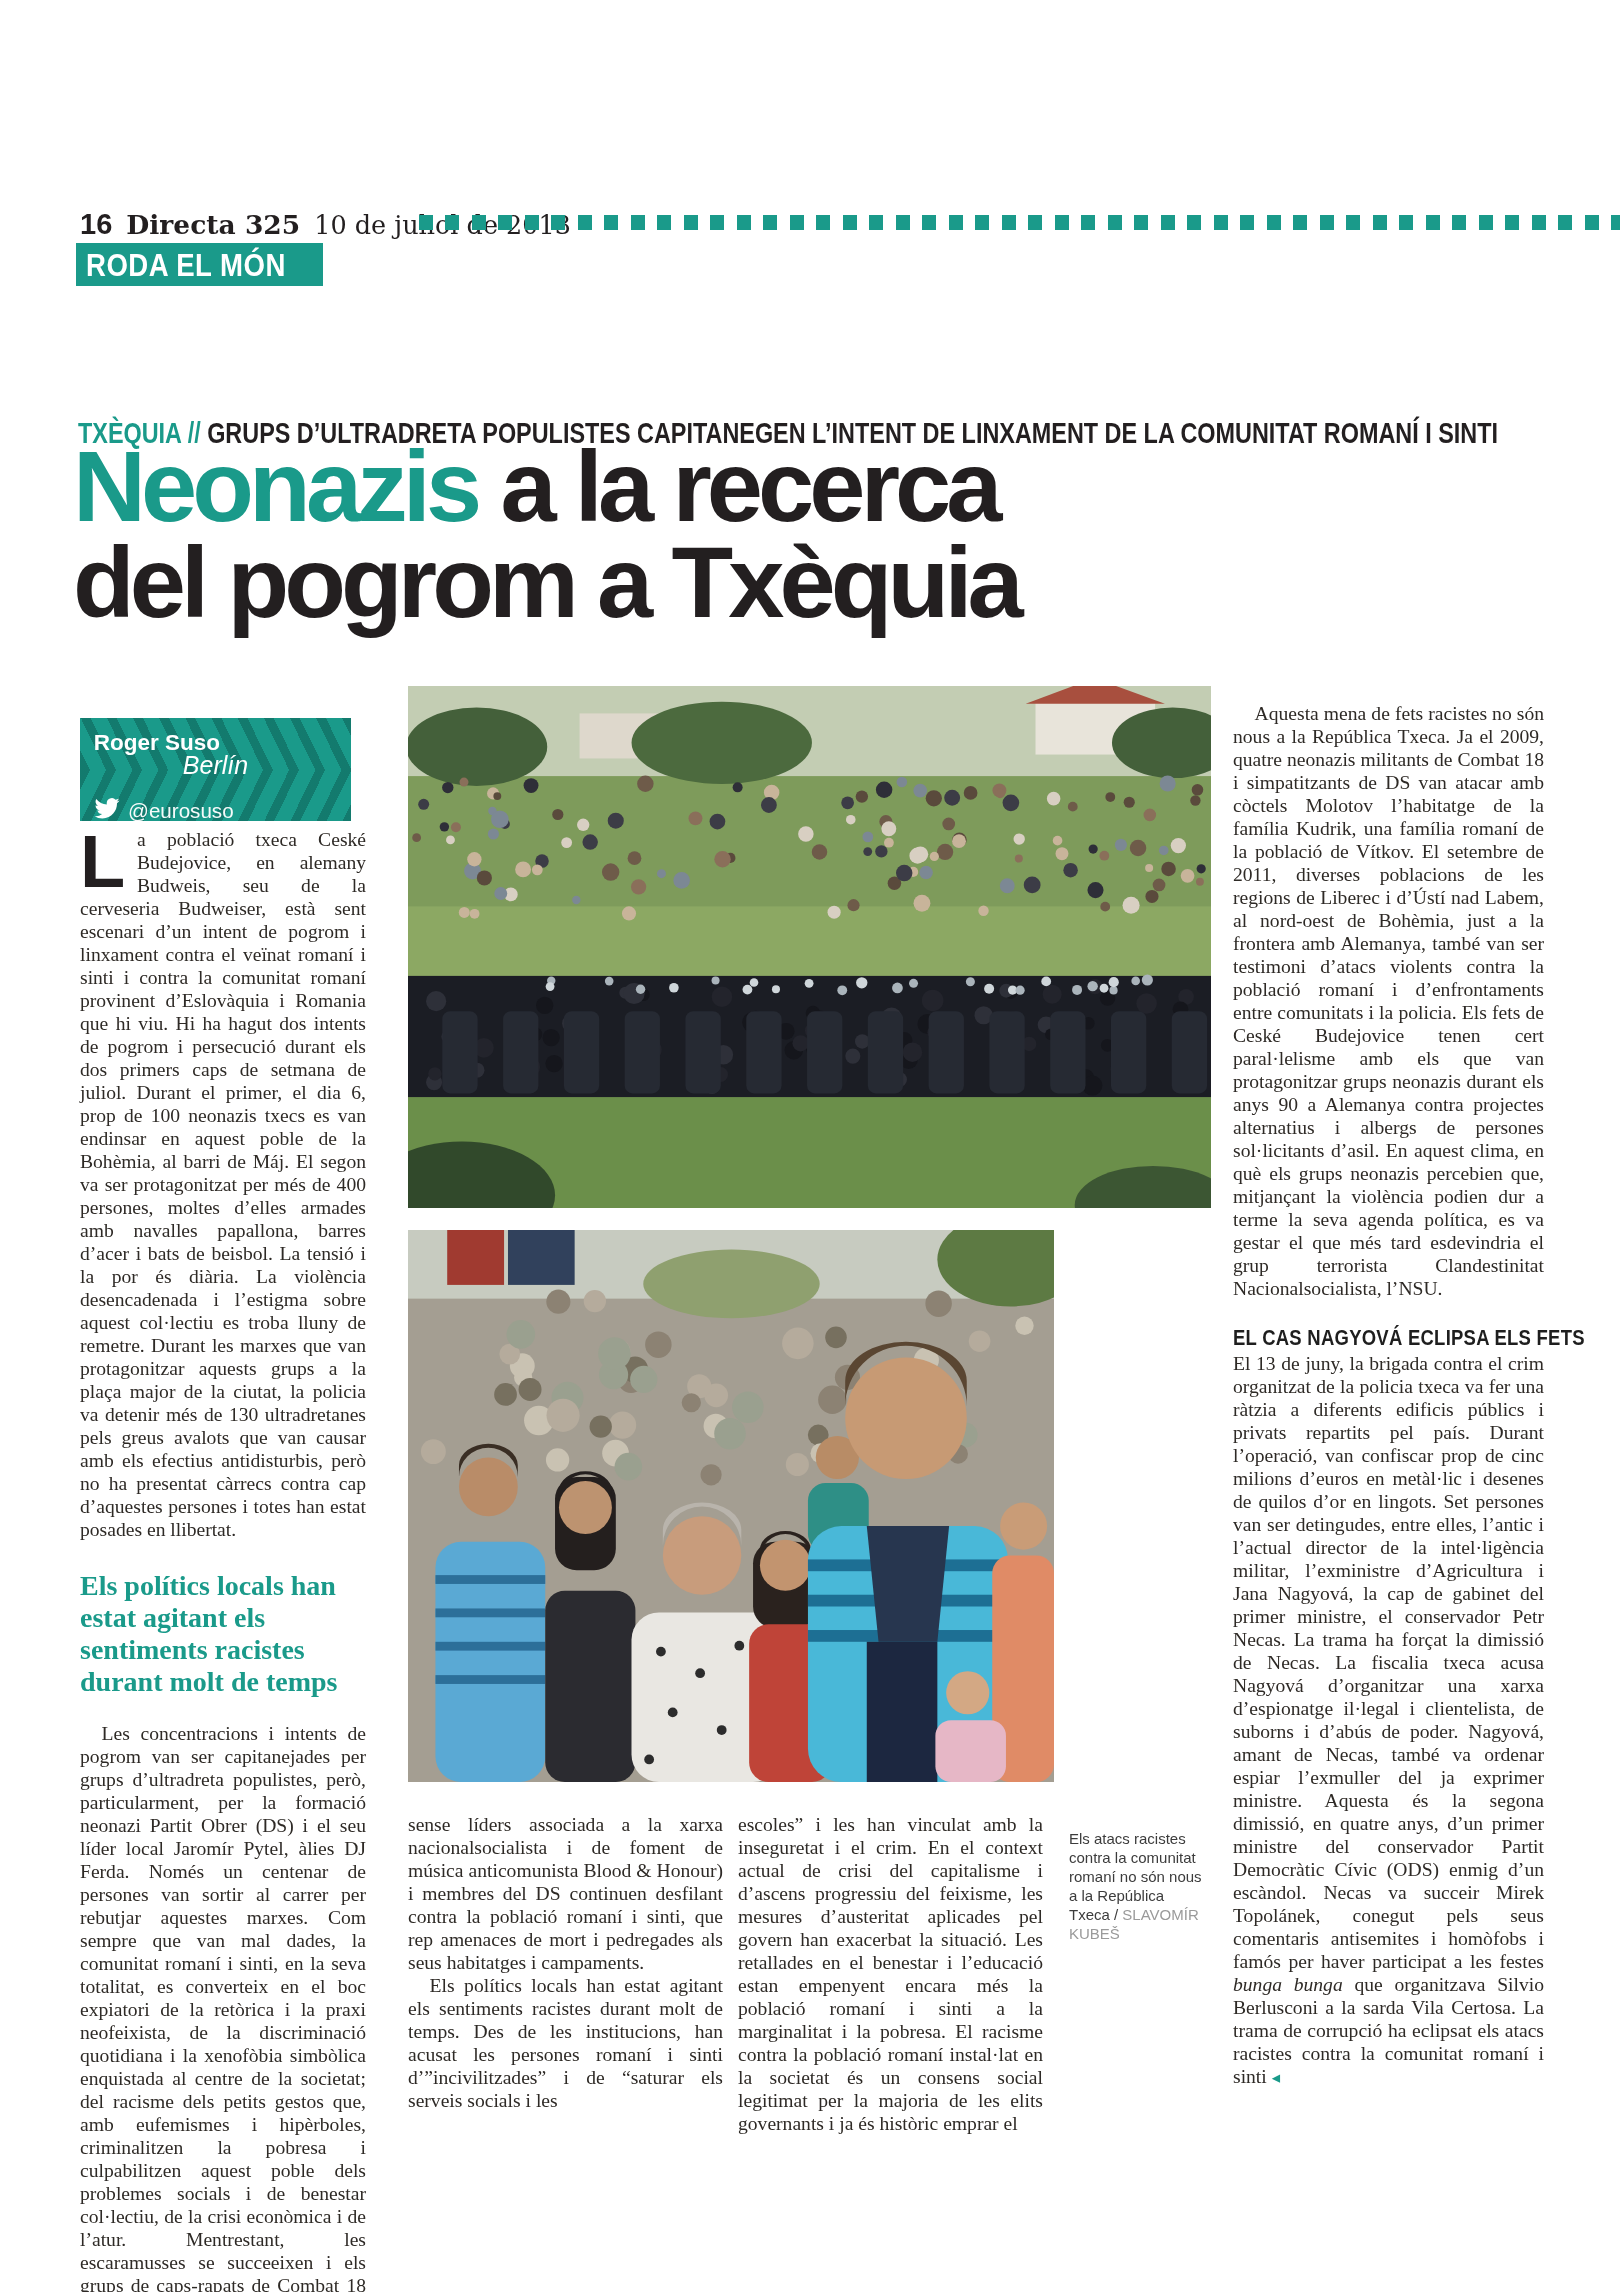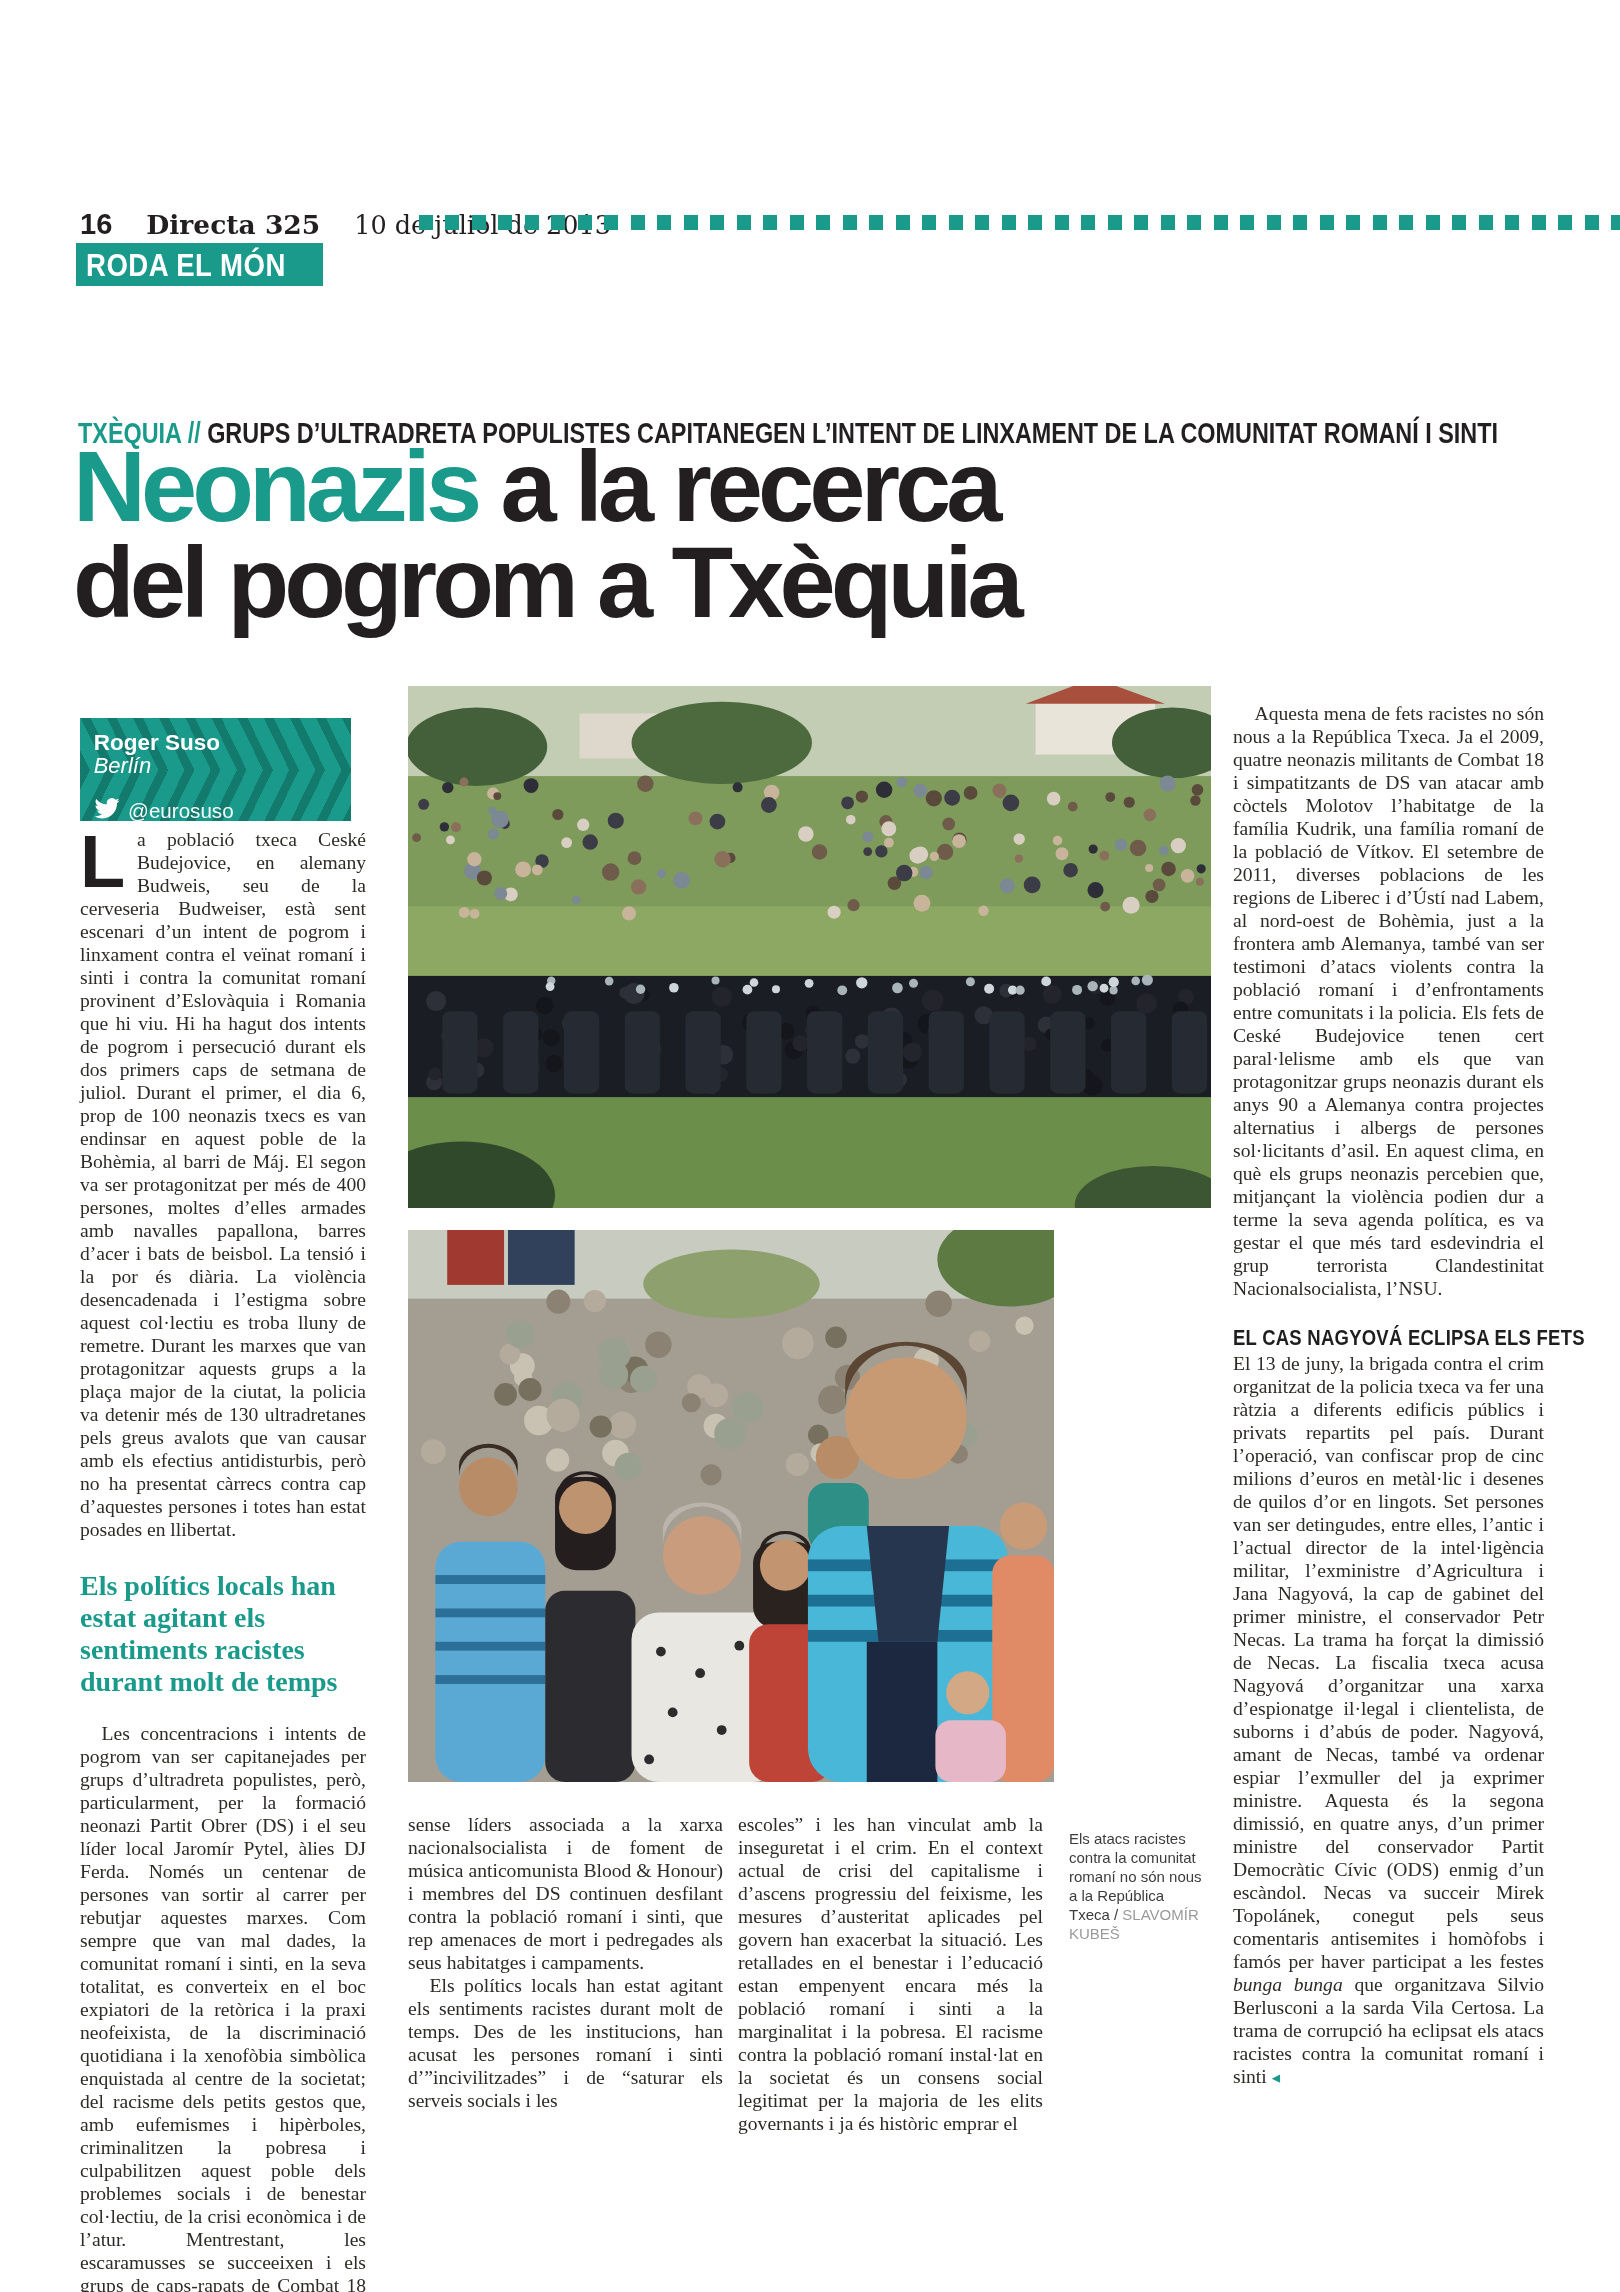--- a/index.html
+++ b/index.html
@@ -8,21 +8,21 @@
     --ink:#231F20;
     --body-ink:#2E2A26;
   }
   html,body{margin:0;padding:0;background:#ffffff;}
   .page{
     position:relative;width:1620px;height:2293px;background:#fff;overflow:hidden;
     font-family:"Liberation Serif","DejaVu Serif",serif;color:var(--body-ink);
   }
   
   .masthead{position:absolute;left:80px;top:208px;right:0;height:35px;}
-  .m-inner{display:flex;align-items:baseline;gap:34px;}
+  .m-inner{display:flex;align-items:baseline;gap:14px;}
   .pgnum{font-family:"Liberation Sans",sans-serif;font-weight:bold;font-size:29px;color:var(--ink);}
   .brand{font-family:"DejaVu Serif",serif;font-weight:bold;font-size:26.5px;color:var(--ink);}
   .mdate{font-family:"DejaVu Serif",serif;font-size:25.5px;color:var(--ink);}
   .dashes{position:absolute;left:339px;top:6.9px;right:0;height:14.7px;
     background:repeating-linear-gradient(90deg,var(--accent) 0 13.7px,transparent 13.7px 26.5px);}
   
   .section-tag{position:absolute;left:76px;top:243px;width:247px;height:43px;background:var(--accent);
     display:flex;align-items:center;padding-left:10px;box-sizing:border-box;}
   .section-tag span{font-family:"Liberation Sans",sans-serif;font-weight:bold;font-size:30px;color:#fff;
     letter-spacing:0.5px;transform:scale(.92,1.06);transform-origin:left center;white-space:nowrap;}
@@ -36,21 +36,21 @@
   .headline .hl-line{display:block;}
   .headline .accent{color:var(--accent);}
   
   .author{position:absolute;left:80px;top:718px;width:271px;height:103px;background:var(--accent);overflow:hidden;
     font-family:"Liberation Sans",sans-serif;color:#fff;}
   .chev-top,.chev-bot{position:absolute;left:0;width:100%;height:50%;}
   .chev-top{top:0;background:repeating-linear-gradient(64deg,rgba(0,40,36,.28) 0 8.8px,transparent 8.8px 23.5px);}
   .chev-bot{top:50%;background:repeating-linear-gradient(116deg,rgba(0,40,36,.28) 0 8.8px,transparent 8.8px 23.5px);}
   .author-inner{position:relative;z-index:1;padding:11.8px 13.7px;}
   .a-name{font-weight:bold;font-size:22.5px;line-height:25.5px;}
-  .a-loc{font-style:italic;font-size:22px;line-height:21.6px;}
+  .a-loc{font-style:italic;font-size:25px;line-height:21.6px;text-align:center;}
   .a-tw{display:flex;align-items:center;gap:7.8px;margin-top:21px;}
   .a-tw svg{width:26.5px;height:21.6px;flex:0 0 auto;}
   .a-handle{font-size:20.6px;font-weight:normal;opacity:.96;}
   
   .photo{position:absolute;overflow:hidden;}
   .photo svg{display:block;width:100%;height:100%;}
   .photo1{left:408px;top:686px;width:803px;height:522px;}
   .photo2{left:408px;top:1230px;width:646px;height:552px;}
   
   .caption{position:absolute;left:1069px;top:1829px;width:139px;font-family:"Liberation Sans",sans-serif;

